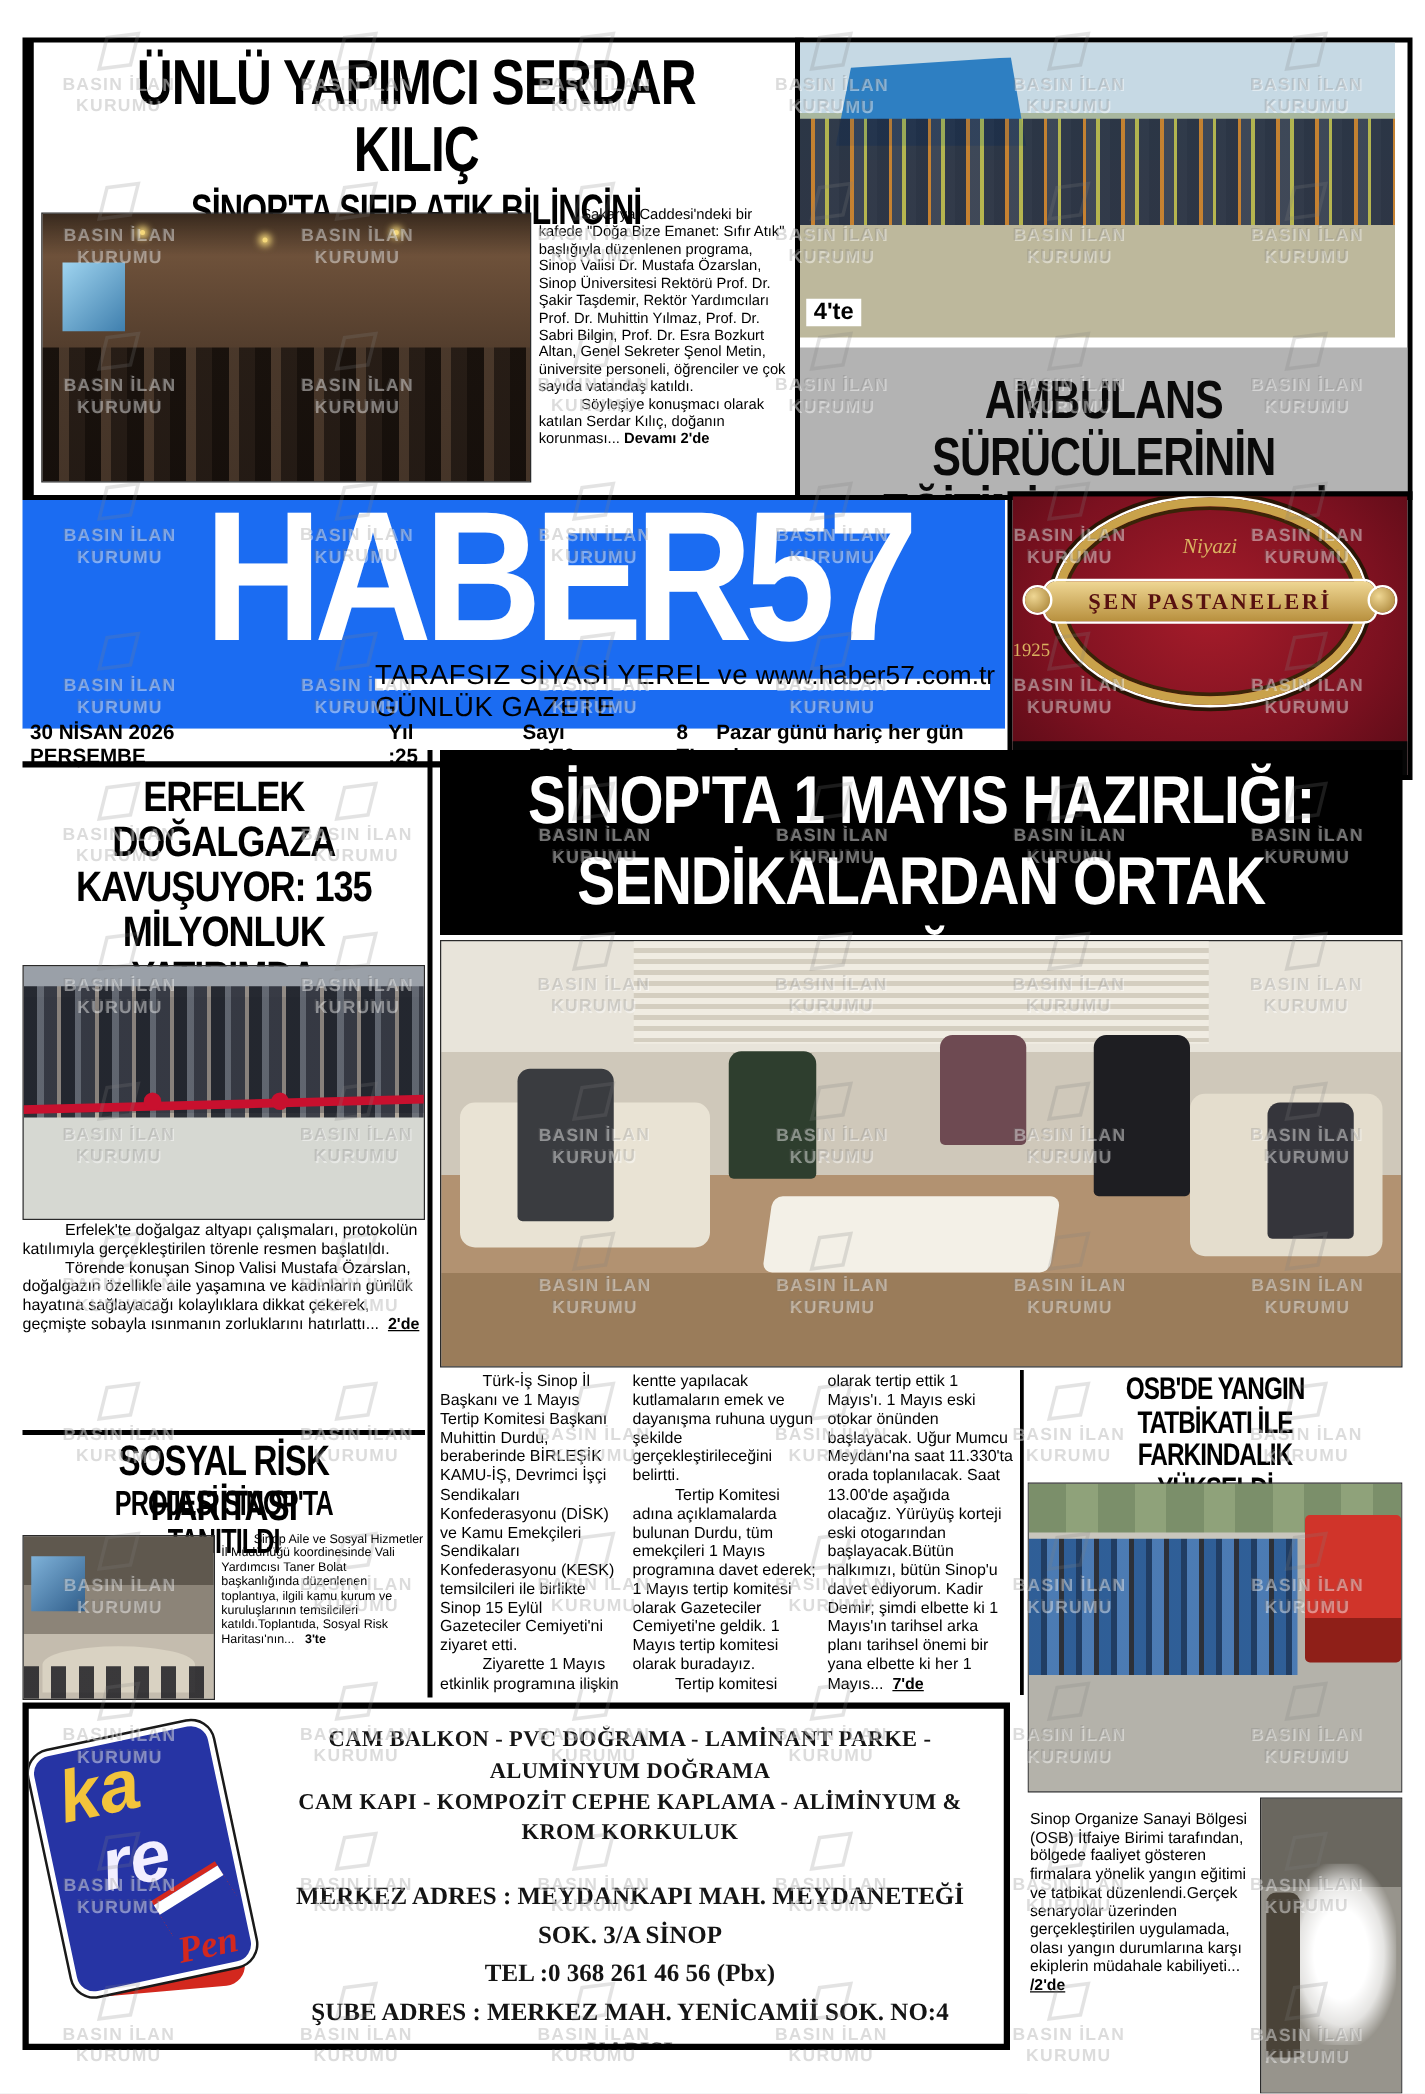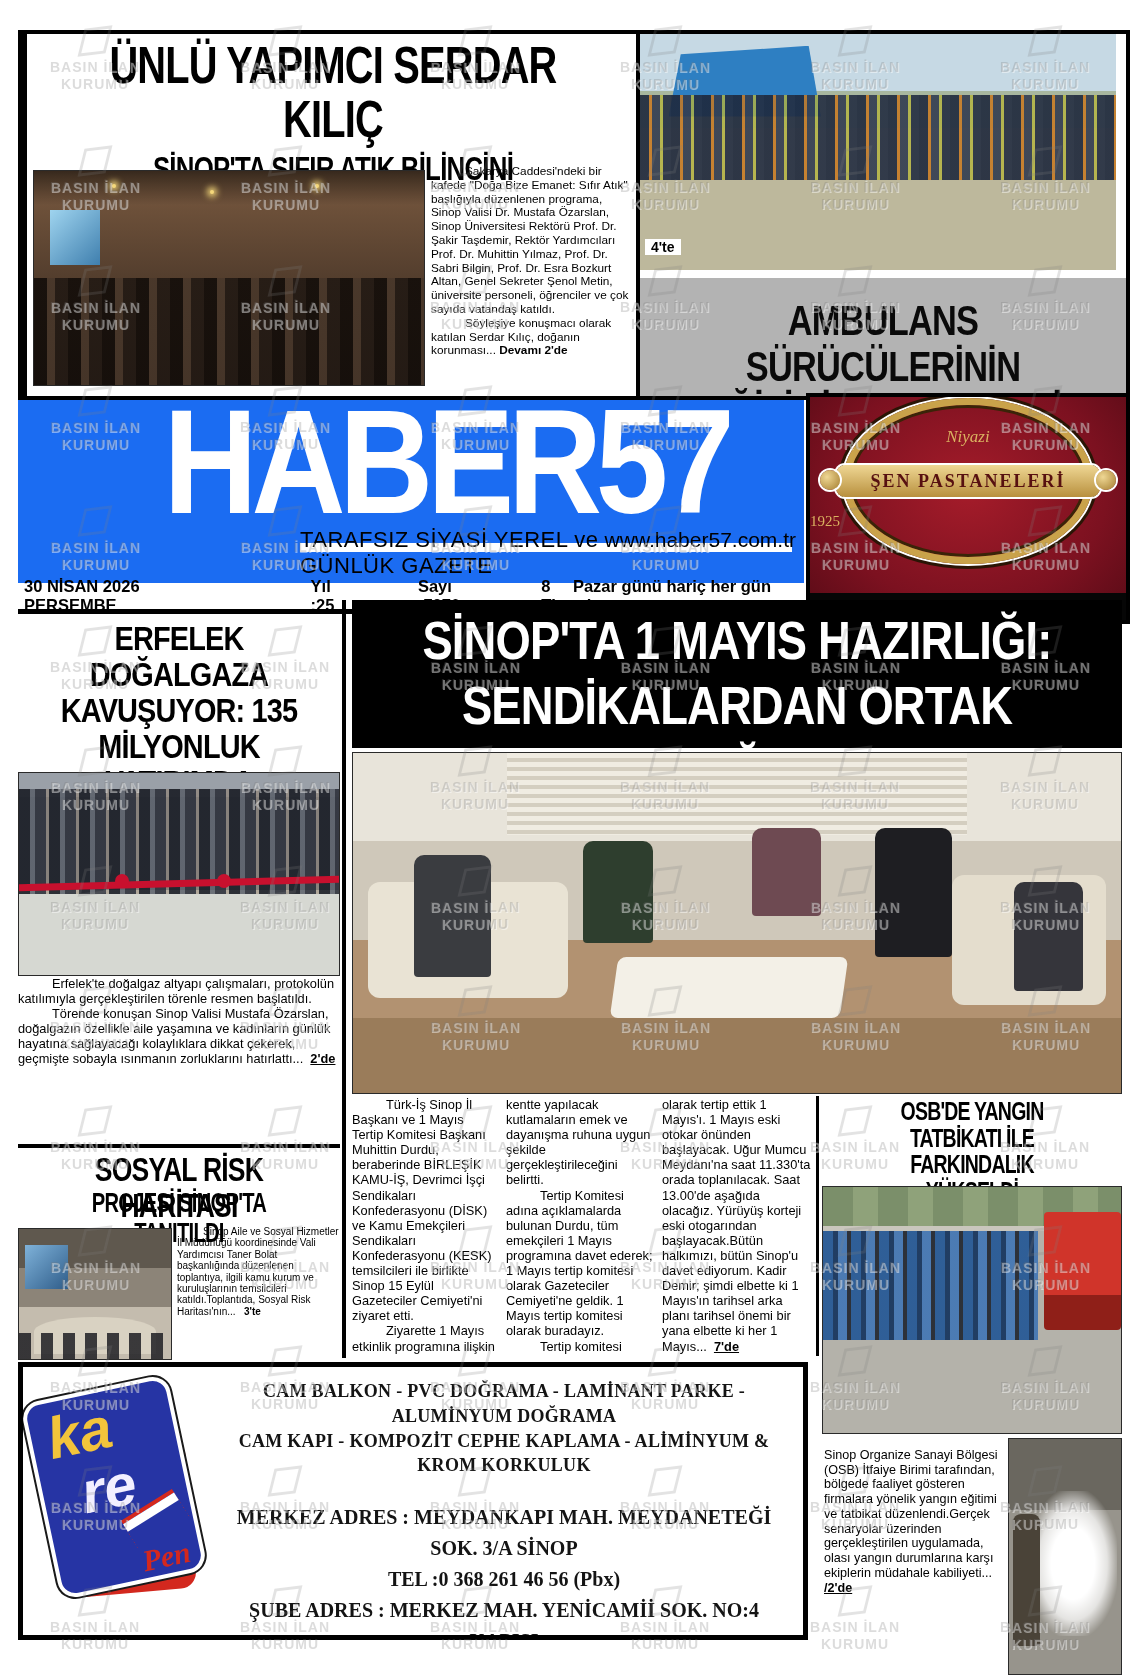--- a/index.html
+++ b/index.html
@@ -21,21 +21,21 @@
   #tl-h1{font-size:51px;margin-top:5px;}
   #tl-h2{font-size:34px;margin-top:3px;}
   #tl-photo{left:6px;top:136px;width:390px;height:214px;}
   #tl-body{position:absolute;left:404px;top:131px;width:198px;height:222px;
            font-size:11.8px;line-height:1.17;overflow:hidden;}
 
   
   #tr-box{left:636px;top:30px;width:486px;height:362px;border:4px solid #000;}
   #tr-photo{left:0;top:0;width:476px;height:236px;border:none;}
   #tr-ref{position:absolute;left:5px;top:205px;background:#fff;font-weight:bold;
-          font-size:14px;padding:0 6px;z-index:3;}
+          font-size:19px;padding:0 6px;z-index:3;}
   #tr-band{position:absolute;left:0;bottom:0;width:100%;height:118px;
            background:var(--band-gray,#b3b3b3);padding-top:20px;box-sizing:border-box;}
   #tr-band .cond{font-size:43px;color:#0a0a0a;}
 
   
   #masthead{left:18px;top:400px;width:786px;height:183px;background:var(--masthead-blue,#1b6cf2);overflow:hidden;}
   #mh-title{position:absolute;left:70px;top:-12px;width:716px;color:#fff;
             font-size:148px;font-weight:bold;letter-spacing:-7px;line-height:1;
             transform:scaleX(.88);transform-origin:center top;text-align:center;}
   #mh-bar{position:absolute;left:282px;top:143px;width:492px;height:9px;background:#fff;}

